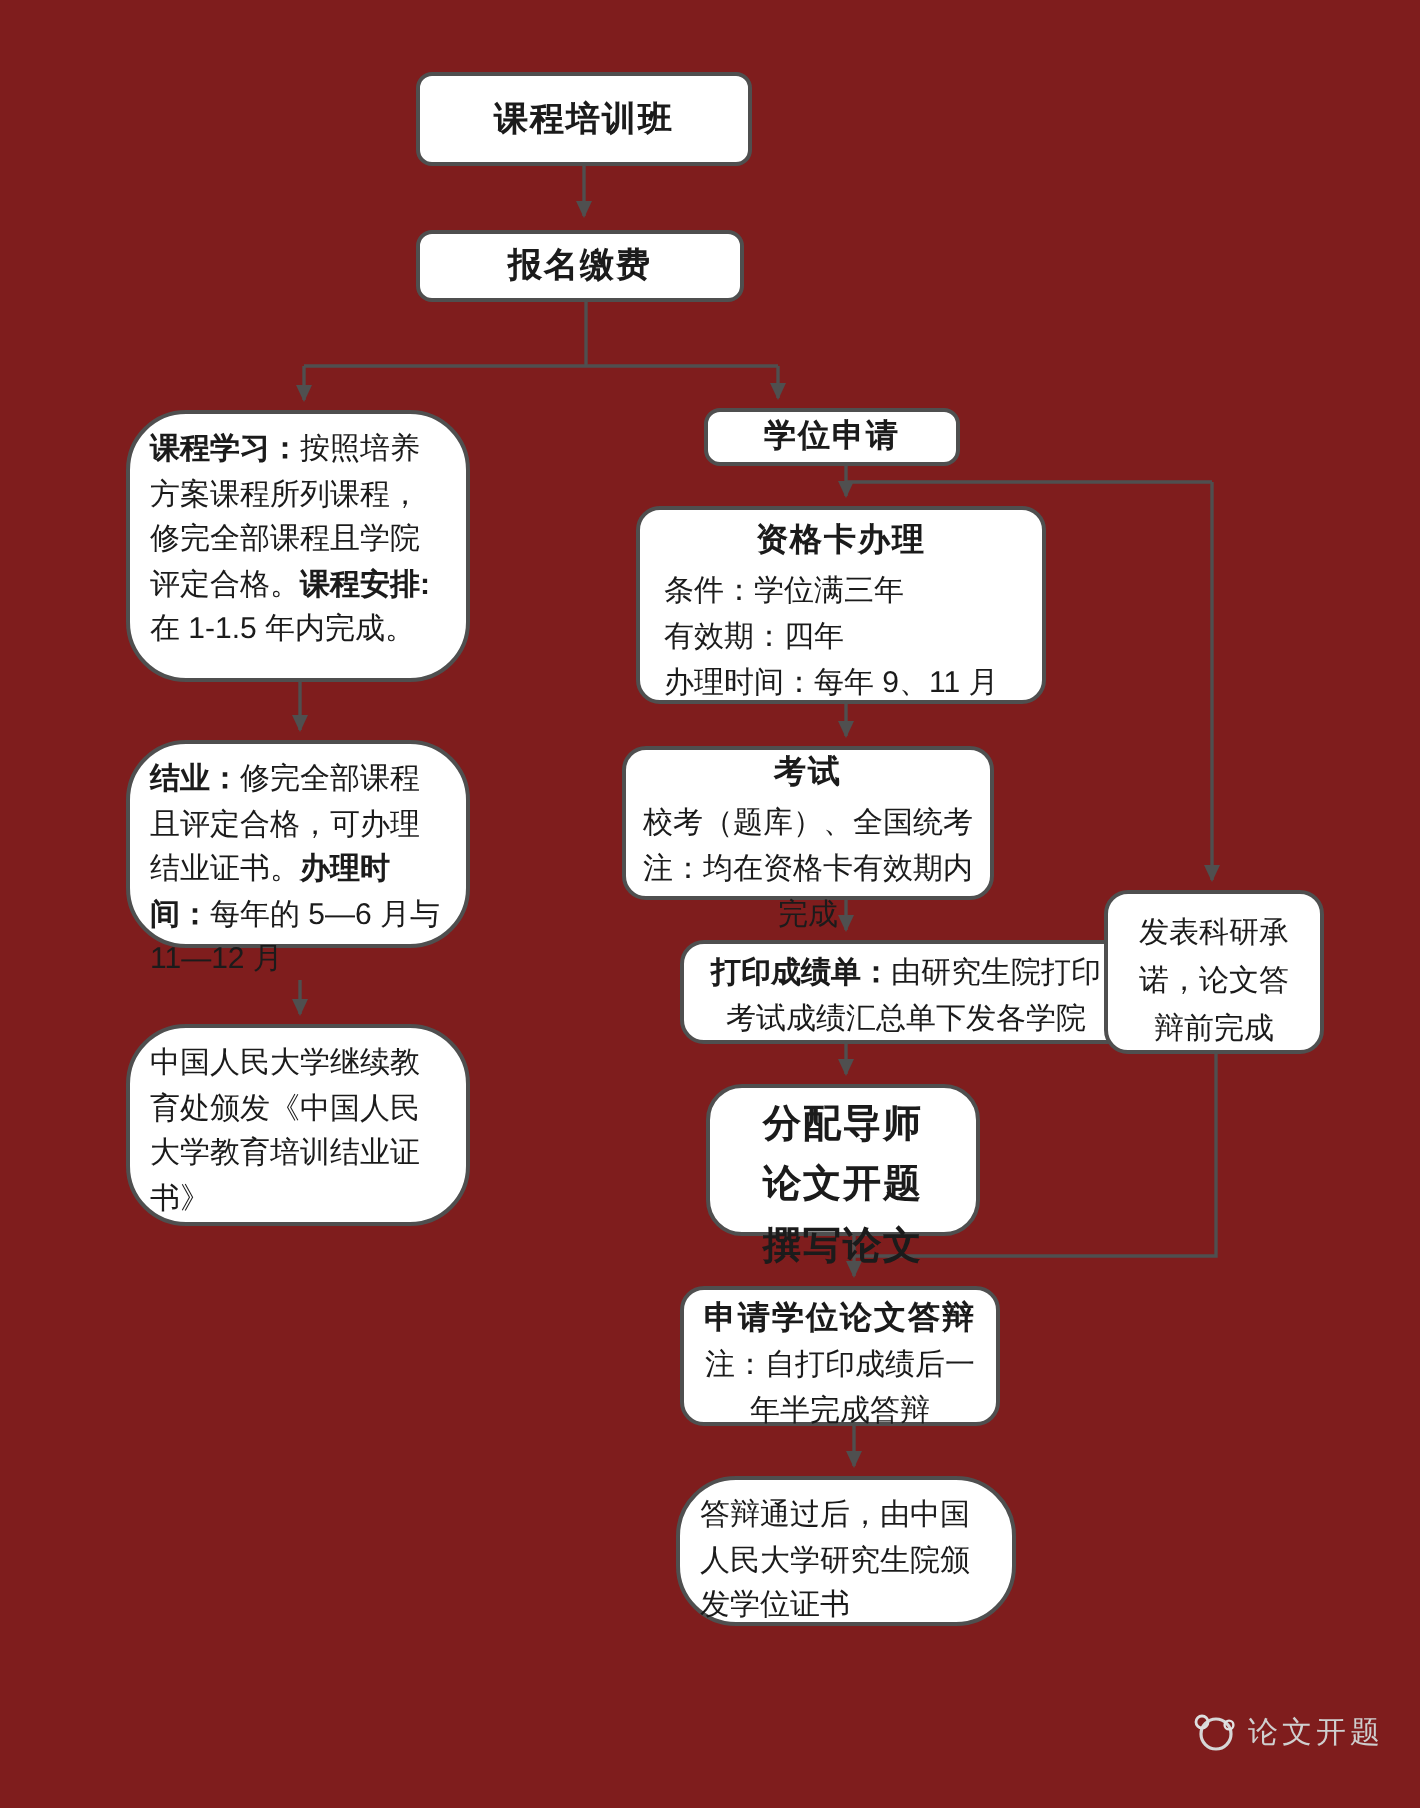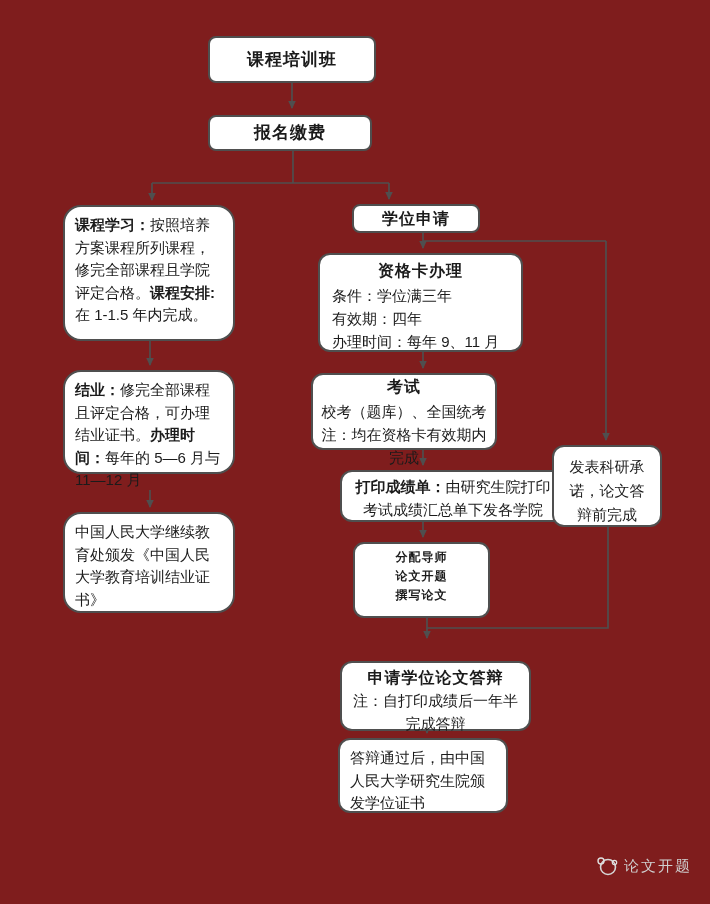--- a/index.html
+++ b/index.html
@@ -18,25 +18,25 @@
     border:2px solid #4f4f4f;
     box-sizing:border-box;
     font-size:15px;
     line-height:1.5;
   }
   .r8{border-radius:8px;}
   .r12{border-radius:12px;}
   .r16{border-radius:18px;}
   .center{display:flex;align-items:center;justify-content:center;text-align:center;}
   .title-node{font-weight:bold;font-size:17px;letter-spacing:1px;}
-  .pad{padding:7px 10px;}
+  .pad{padding:7px 10px;border-radius:30px;}
   b.lbl{font-weight:bold;}
   .node-title{font-weight:bold;font-size:16px;text-align:center;letter-spacing:1px;}
   .tcenter{text-align:center;}
-  .boldlines{font-weight:bold;font-size:12px;text-align:center;line-height:1.6;letter-spacing:1px;border-radius:11px;}
+  .boldlines{font-weight:bold;font-size:19px;text-align:center;line-height:1.6;letter-spacing:1px;}
   #watermark{
     position:absolute;
     right:18px;top:856px;
     display:flex;align-items:center;gap:6px;
     color:#cfcfcf;font-size:15px;letter-spacing:2px;
   }
 </style>
 </head>
 <body>
 
@@ -112,21 +112,21 @@
   <div class="node r16 boldlines" style="left:353px;top:542px;width:137px;height:76px;padding-top:4px;">
     <div>分配导师</div>
     <div>论文开题</div>
     <div>撰写论文</div>
   </div>
 
   <div class="node r12 tcenter" style="left:552px;top:445px;width:110px;height:82px;padding:8px 10px;line-height:1.6;">
     <span>发表科研承诺，论文答辩前完成</span>
   </div>
 
-  <div class="node r12" style="left:340px;top:643px;width:191px;height:70px;padding:3px 8px;line-height:1.5;margin-top:18px;">
+  <div class="node r12" style="left:340px;top:643px;width:160px;height:70px;padding:3px 8px;line-height:1.5;">
     <div class="node-title">申请学位论文答辩</div>
     <div class="tcenter">注：自打印成绩后一年半完成答辩</div>
   </div>
 
   <div class="node r12 pad" style="left:338px;top:738px;width:170px;height:75px;">
     <span>答辩通过后，由中国人民大学研究生院颁发学位证书</span>
   </div>
 
   <div id="watermark">
     <svg width="22" height="20" viewBox="0 0 22 20">

